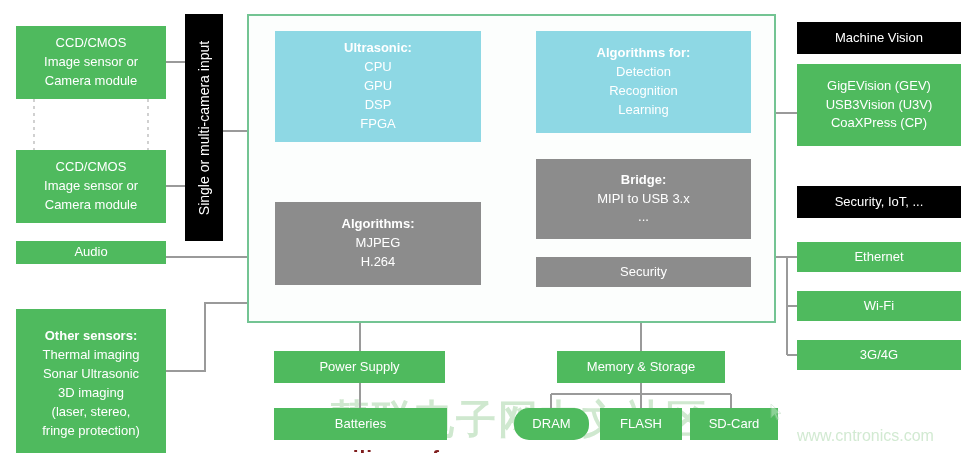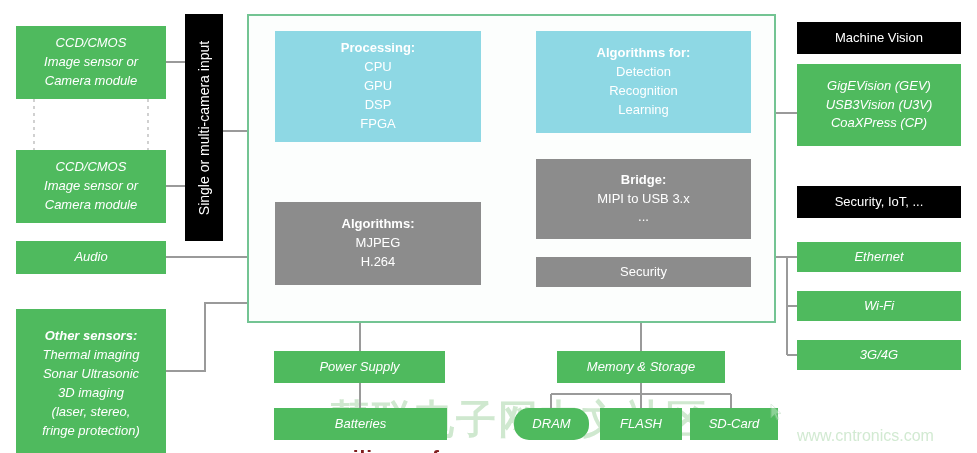--- a/index.html
+++ b/index.html
@@ -57,21 +57,21 @@
     align-items: center;
     justify-content: center;
     text-align: center;
     color: #ffffff;
     line-height: 1.45;
     font-size: 13px;
   }
   .box .ln { display: block; white-space: nowrap; }
   .box .hd { font-weight: 700; }
 
-  .green { background: #4fba5e; font-style: italic; }
+  .green { background: #4fba5e; }
   .cyan  { background: #8ed8e4; }
   .gray  { background: #8c8c8c; }
   .black { background: #000000; }
 
   
   #core {
     position: absolute;
     left: 247px; top: 14px;
     width: 529px; height: 309px;
     background: #fcfefd;
@@ -157,41 +157,41 @@
       <line x1="132" y1="0" x2="132" y2="52"></line>
     </g>
   </svg>
 
   <div class="box green" style="left:16px; top:150px; width:150px; height:73px;">
     <span class="ln">CCD/CMOS</span>
     <span class="ln">Image sensor or</span>
     <span class="ln">Camera module</span>
   </div>
 
-  <div class="box green" style="left:16px; top:241px; width:150px; height:33px;">
+  <div class="box green" style="left:16px; top:241px; width:150px; height:23px;">
     <span class="ln">Audio</span>
   </div>
 
   <div class="box green" style="left:16px; top:309px; width:150px; height:150px;">
     <span class="ln hd">Other sensors:</span>
     <span class="ln">Thermal imaging</span>
     <span class="ln">Sonar Ultrasonic</span>
     <span class="ln">3D imaging</span>
     <span class="ln">(laser, stereo,</span>
     <span class="ln">fringe protection)</span>
   </div>
 
   <div id="cam-input">
     <span class="vtxt">Single or multi-camera input</span>
   </div>
 
   <div id="core">
 
     <div class="box cyan" style="left:26px; top:15px; width:206px; height:111px;">
-      <span class="ln hd">Processing:</span>
+      <span class="ln hd">Ultrasonic:</span>
       <span class="ln">CPU</span>
       <span class="ln">GPU</span>
       <span class="ln">DSP</span>
       <span class="ln">FPGA</span>
     </div>
 
     <div class="box gray" style="left:26px; top:186px; width:206px; height:83px;">
       <span class="ln hd">Algorithms:</span>
       <span class="ln">MJPEG</span>
       <span class="ln">H.264</span>

